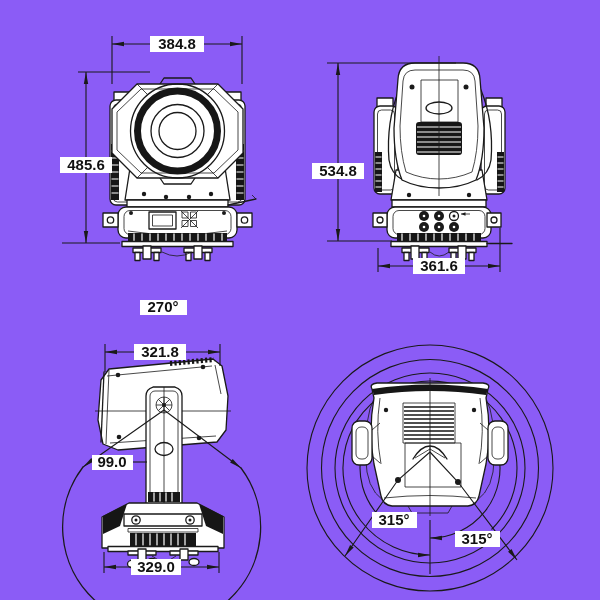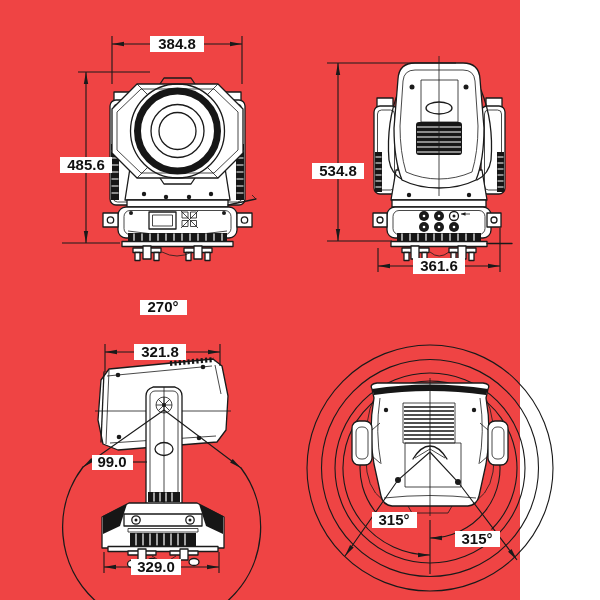--- a/index.html
+++ b/index.html
@@ -1,16 +1,16 @@
 <!DOCTYPE html>
 <html><head>
 <meta charset="utf-8">
 <style>
   html,body{margin:0;padding:0;background:#fff;}
-  .stage{width:520px;height:600px;background:#ef4444;position:relative;font-family:"Liberation Sans",sans-serif;}
+  .stage{width:600px;height:600px;background:#8b5cf6;position:relative;font-family:"Liberation Sans",sans-serif;}
   svg{display:block;}
   .ln{stroke:#1a1a1a;stroke-width:1.3;fill:none;stroke-linejoin:round;stroke-linecap:round;}
   .lnthin{stroke:#1a1a1a;stroke-width:0.8;fill:none;stroke-linejoin:round;}
   .fillw{fill:#fff;stroke:#1a1a1a;stroke-width:1.3;stroke-linejoin:round;}
   .dark{fill:#161616;stroke:none;}
   .ring{stroke:#161616;stroke-width:7;fill:none;}
   .dim{stroke:#1a1a1a;stroke-width:1.1;fill:none;}
   .arrow{fill:#1a1a1a;stroke:none;}
   .dot{fill:#1a1a1a;stroke:none;}
   .wl{stroke:#fff;stroke-width:1.2;fill:none;}

